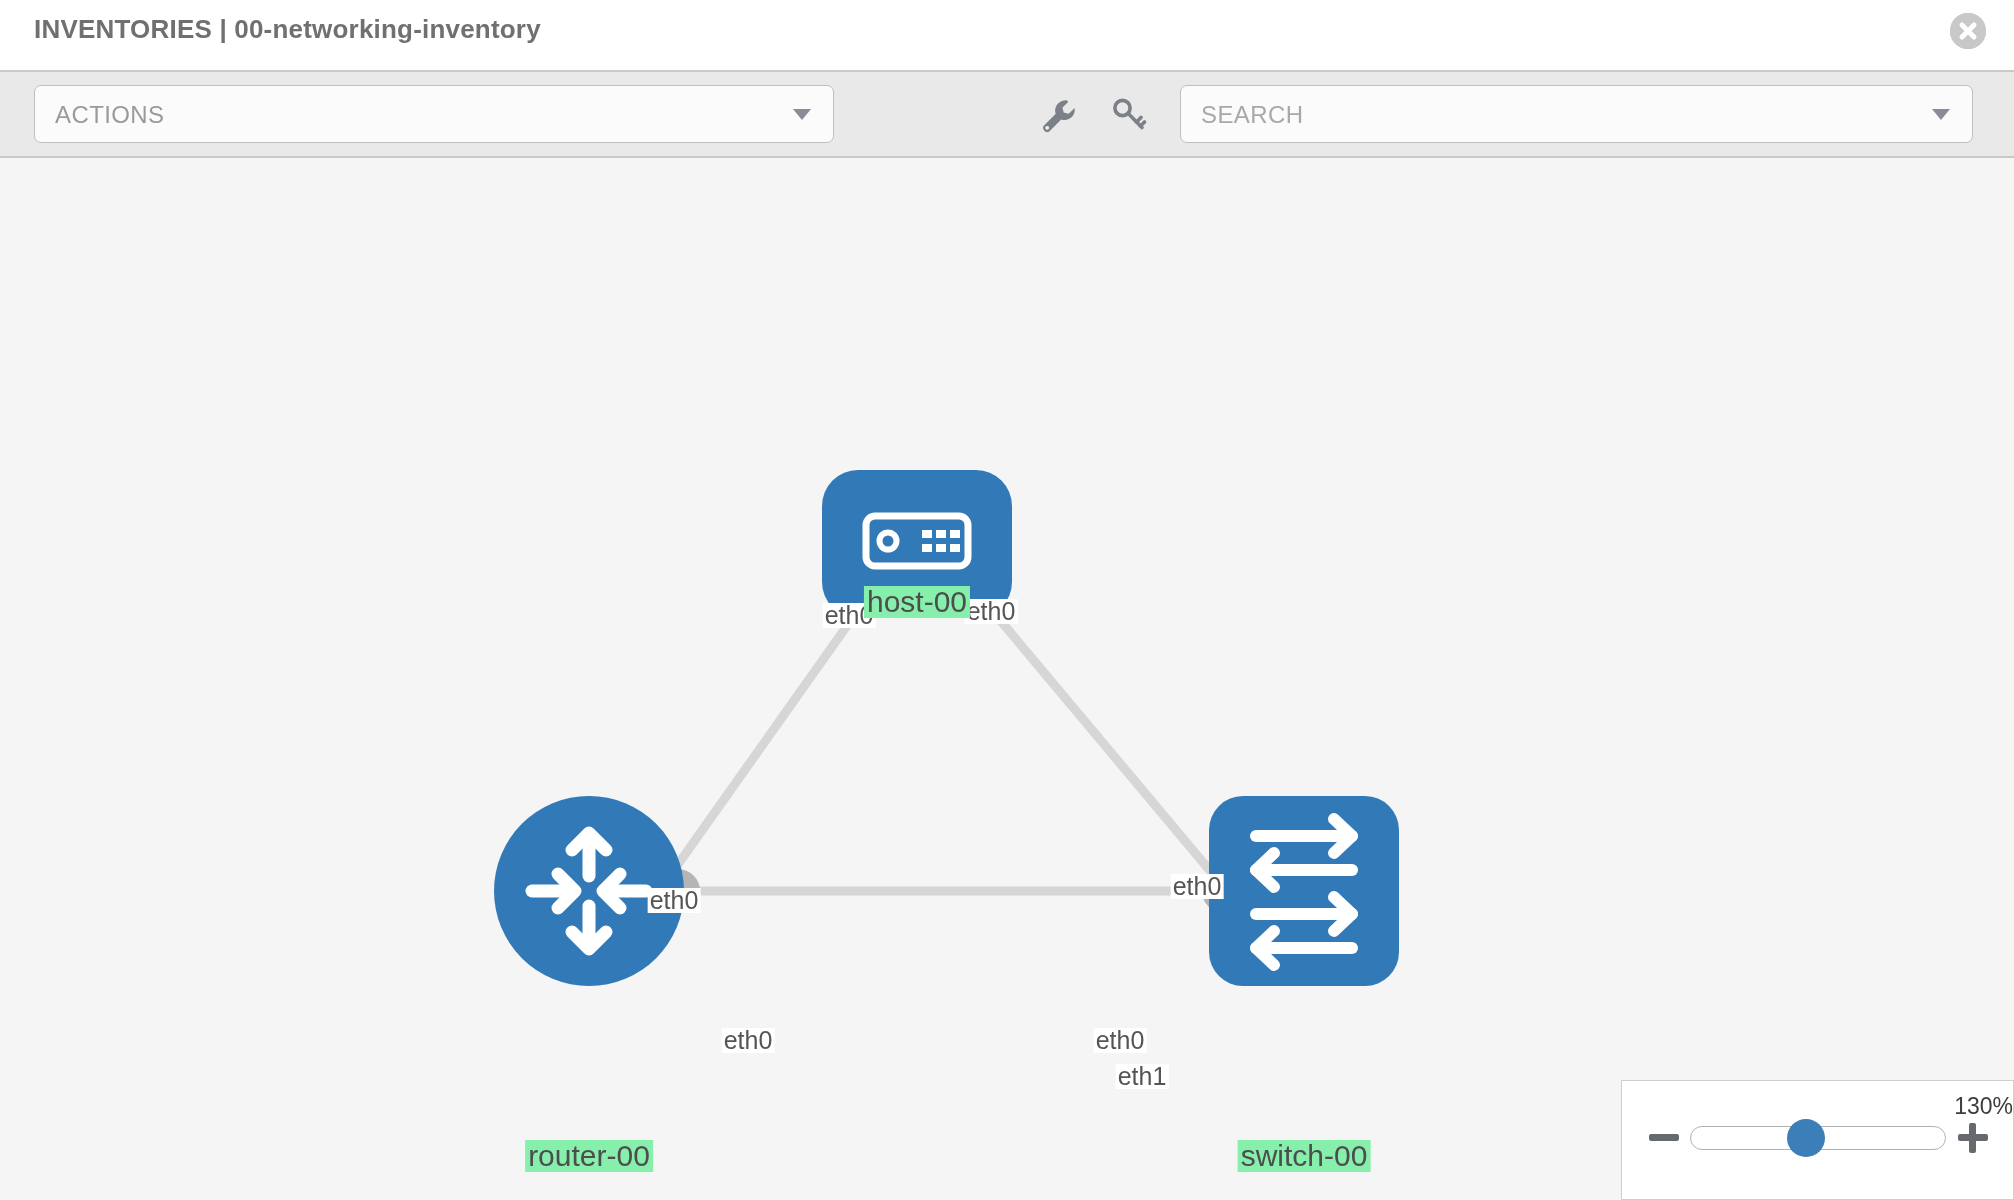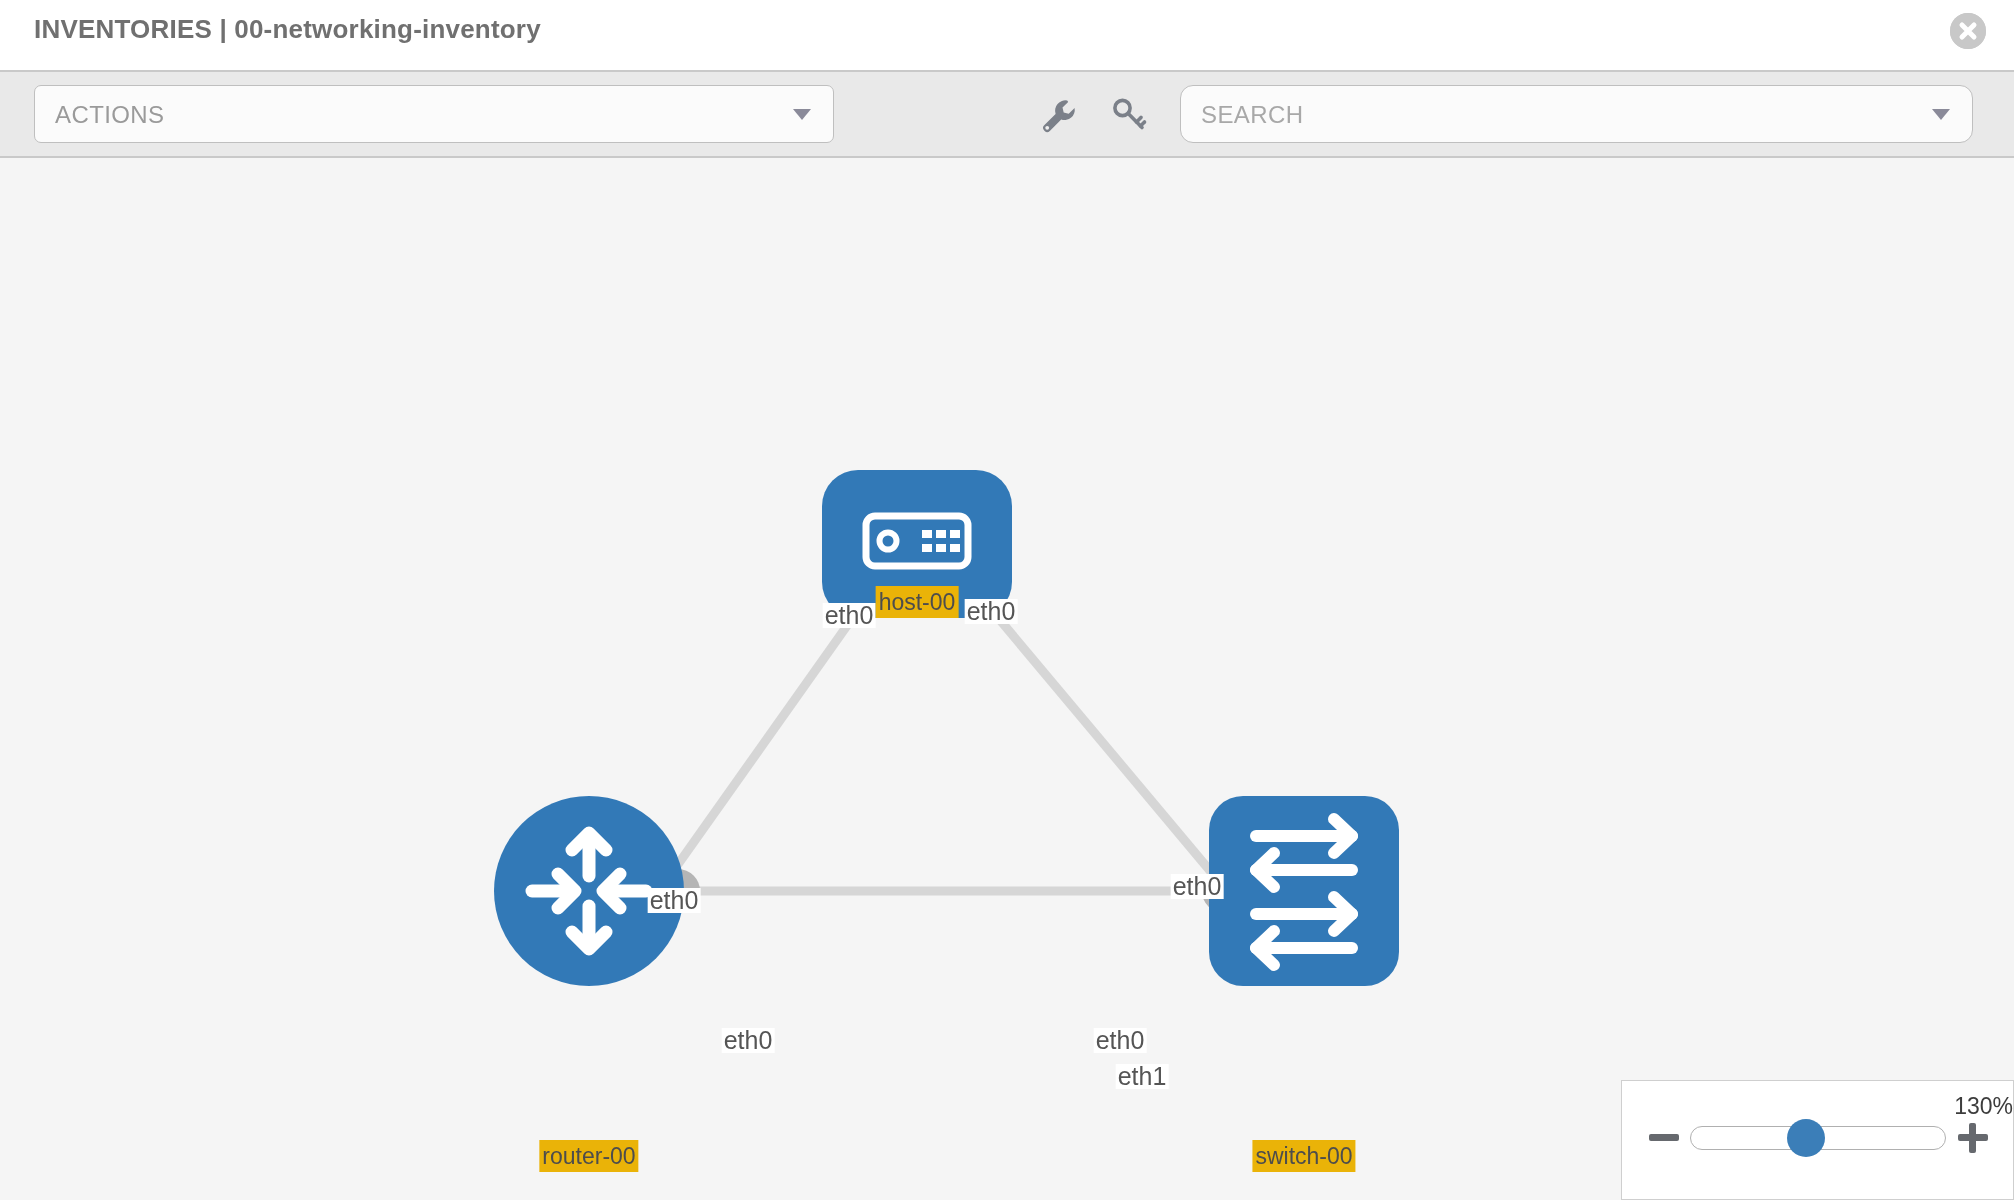--- a/index.html
+++ b/index.html
@@ -102,21 +102,21 @@
   .tool-icon.key    { left: 1108px; }
 
   .search-box {
     position: absolute;
     left: 1180px;
     top: 13px;
     width: 793px;
     height: 58px;
     background: #fbfbfb;
     border: 1.5px solid #bfbfbf;
-    border-radius: 13px;
+    border-radius: 7px;
     cursor: text;
   }
   .search-box .placeholder {
     position: absolute;
     left: 20px;
     top: 15px;
     font-size: 24px;
     color: #a8a8a8;
     letter-spacing: 0.4px;
   }
@@ -133,23 +133,23 @@
   .topology-svg {
     position: absolute;
     left: 0; top: 0;
     width: 2014px;
     height: 1042px;
   }
 
   
   .node-label {
     position: absolute;
-    background: #eab308;
+    background: #86efac;
     color: #4d4d4d;
-    font-size: 23px;
+    font-size: 30px;
     line-height: 32px;
     padding: 0 3px;
     white-space: nowrap;
     transform: translateX(-50%);
   }
   .iface-label {
     position: absolute;
     background: #ffffff;
     color: #555555;
     font-size: 25px;

